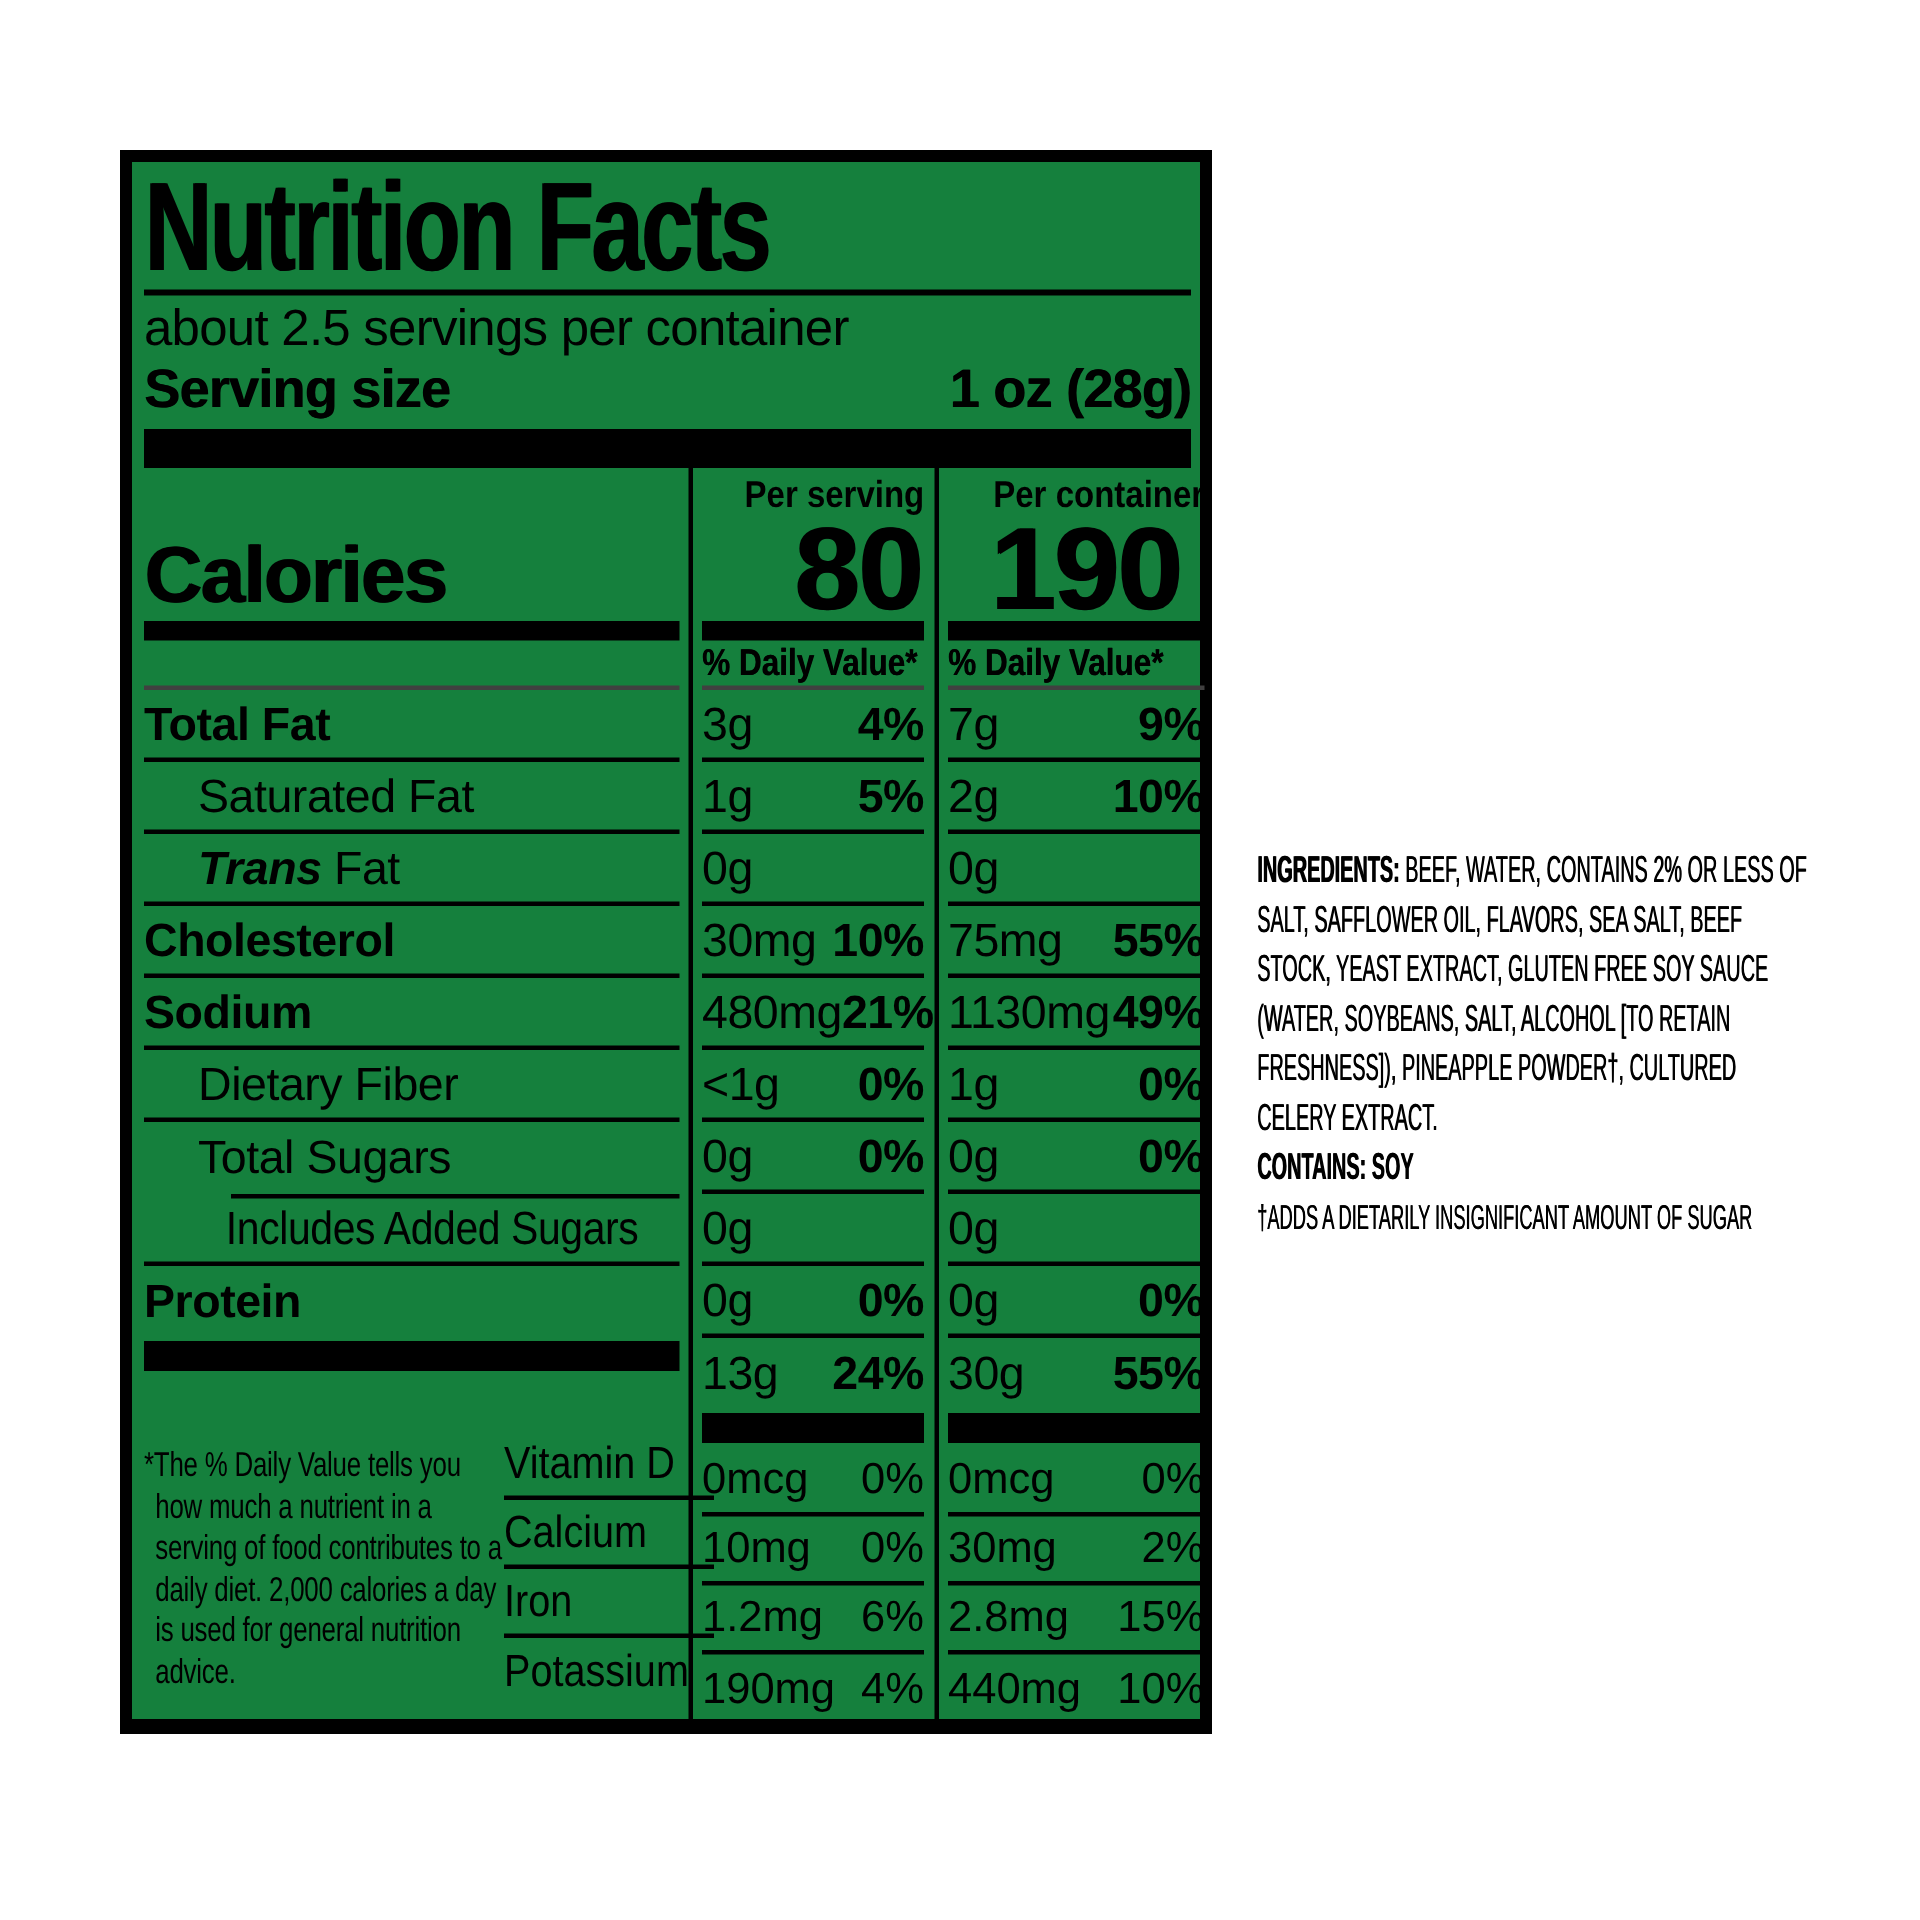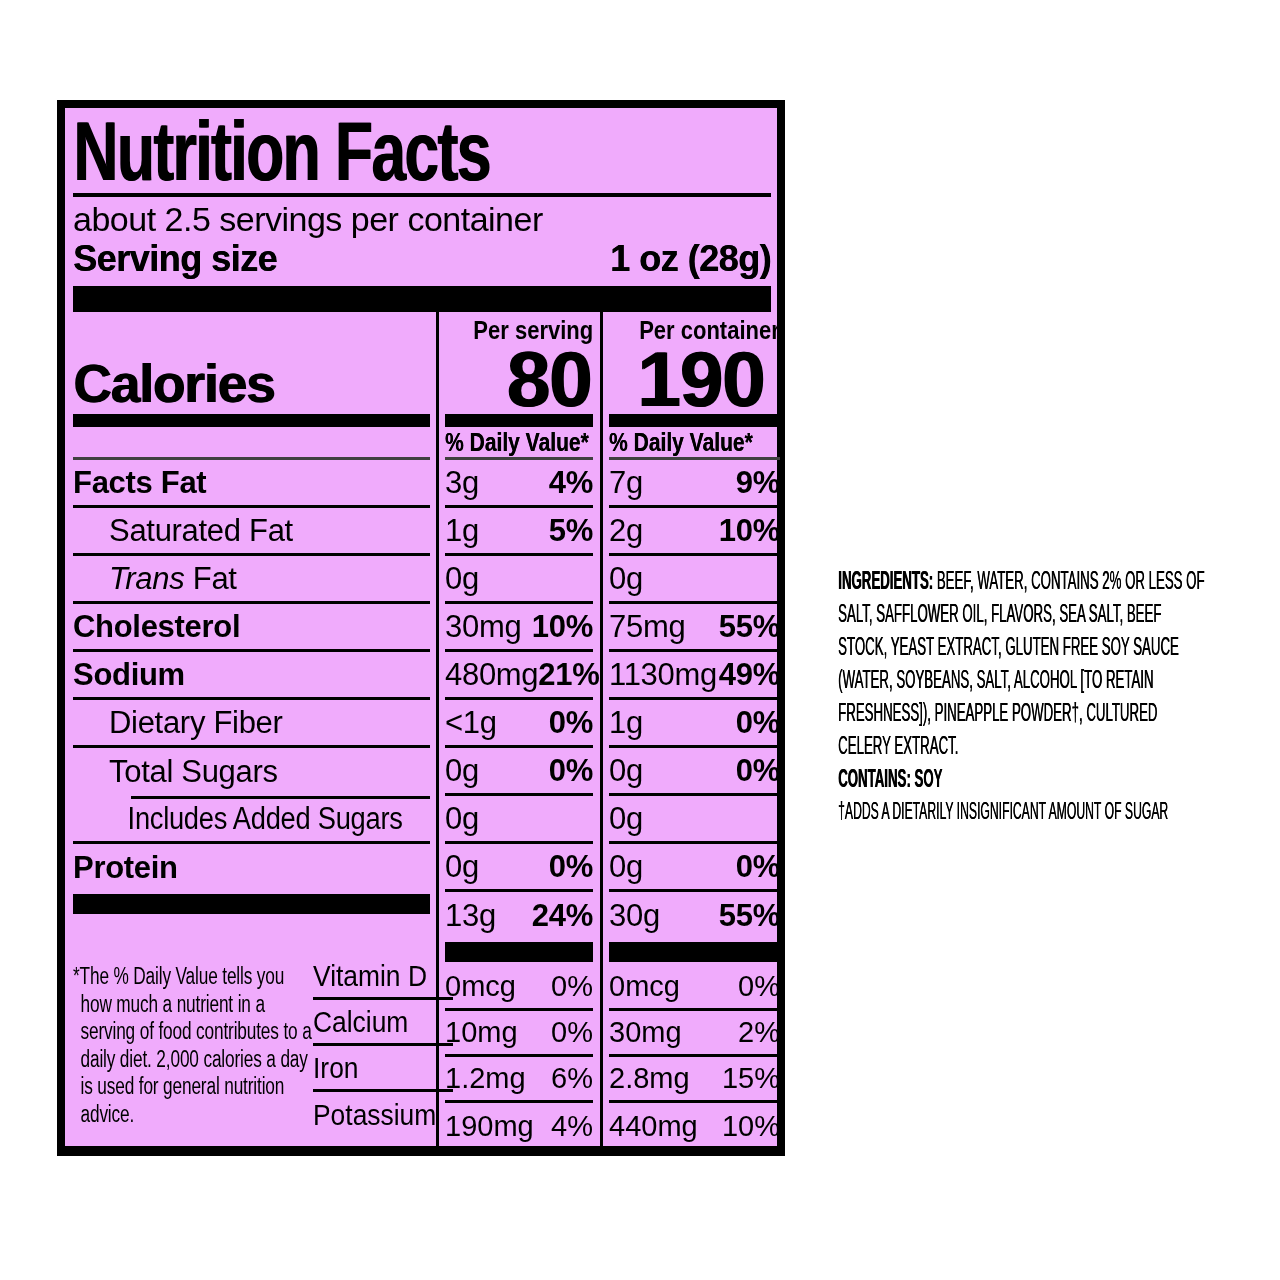--- a/index.html
+++ b/index.html
@@ -1,24 +1,24 @@
 <!DOCTYPE html>
 <html><head>
 <meta charset="utf-8">
 <style>
   * { box-sizing: border-box; margin: 0; padding: 0; }
   html, body { width: 1280px; height: 1280px; background: #fff; }
   body { position: relative; font-family: "Liberation Sans", sans-serif; color: #000; overflow: hidden; }
 
   
   .label {
-    position: absolute; left: 57px; top: 100px;
+    position: absolute; left: 80px; top: 100px;
     width: 728px; height: 1056px;
     border: 8px solid #000; border-bottom-width: 10px;
-    background: #f0abfc; padding: 0 6px 0 8px;
+    background: #15803d; padding: 0 6px 0 8px;
   }
 
   .title {
     font-weight: bold; font-size: 84px; line-height: 78px;
     letter-spacing: -2px; white-space: nowrap;
     transform: scaleX(.74); transform-origin: left center;
     text-shadow: 1.5px 0 0 #000; margin-top: 4px;
   }
   .title-rule { height: 4px; background: #000; margin: 3px 0 3px; }
   .servings-line { font-size: 34px; line-height: 38px; letter-spacing: -0.5px; }
@@ -59,21 +59,21 @@
   }
 
   .nrow {
     height: 48px; border-bottom: 3px solid #000;
     display: flex; align-items: center; justify-content: space-between;
     font-size: 31px; letter-spacing: -0.3px;
   }
   .nname { white-space: nowrap; }
   .bold { font-weight: bold; }
   .nrow .pct { font-weight: bold; }
-  .ital { font-style: italic; }
+  .ital { font-style: italic; font-weight: bold; }
   .ind1 { padding-left: 36px; }
   .ind2 { padding-left: 62px; }
   .cond { display: inline-block; transform: scaleX(.88); transform-origin: left center; white-space: nowrap; }
   .no-bottom { border-bottom: none; }
   .rule-top-indent { position: relative; }
   .rule-top-indent::before { content: ""; position: absolute; left: 58px; right: 0; top: 0; height: 3px; background: #000; }
 
   .bigbar { height: 20px; background: #000; margin-top: 2px; margin-bottom: 3px; }
 
   .vrow {
@@ -121,21 +121,21 @@
   <div class="cols">
 
     <div class="col-left">
       <div class="cal-area">
         <div class="calories-word">Calories</div>
       </div>
       <div class="midbar"></div>
       <div class="dv-row"></div>
 
       <div class="nrow">
-          <span class="nname bold">Facts Fat</span>
+          <span class="nname bold">Total Fat</span>
         </div>
       <div class="nrow">
           <span class="nname ind1">Saturated Fat</span>
         </div>
       <div class="nrow">
           <span class="nname ind1"><span class="ital">Trans</span><span> Fat</span></span>
         </div>
       <div class="nrow">
           <span class="nname bold">Cholesterol</span>
         </div>

